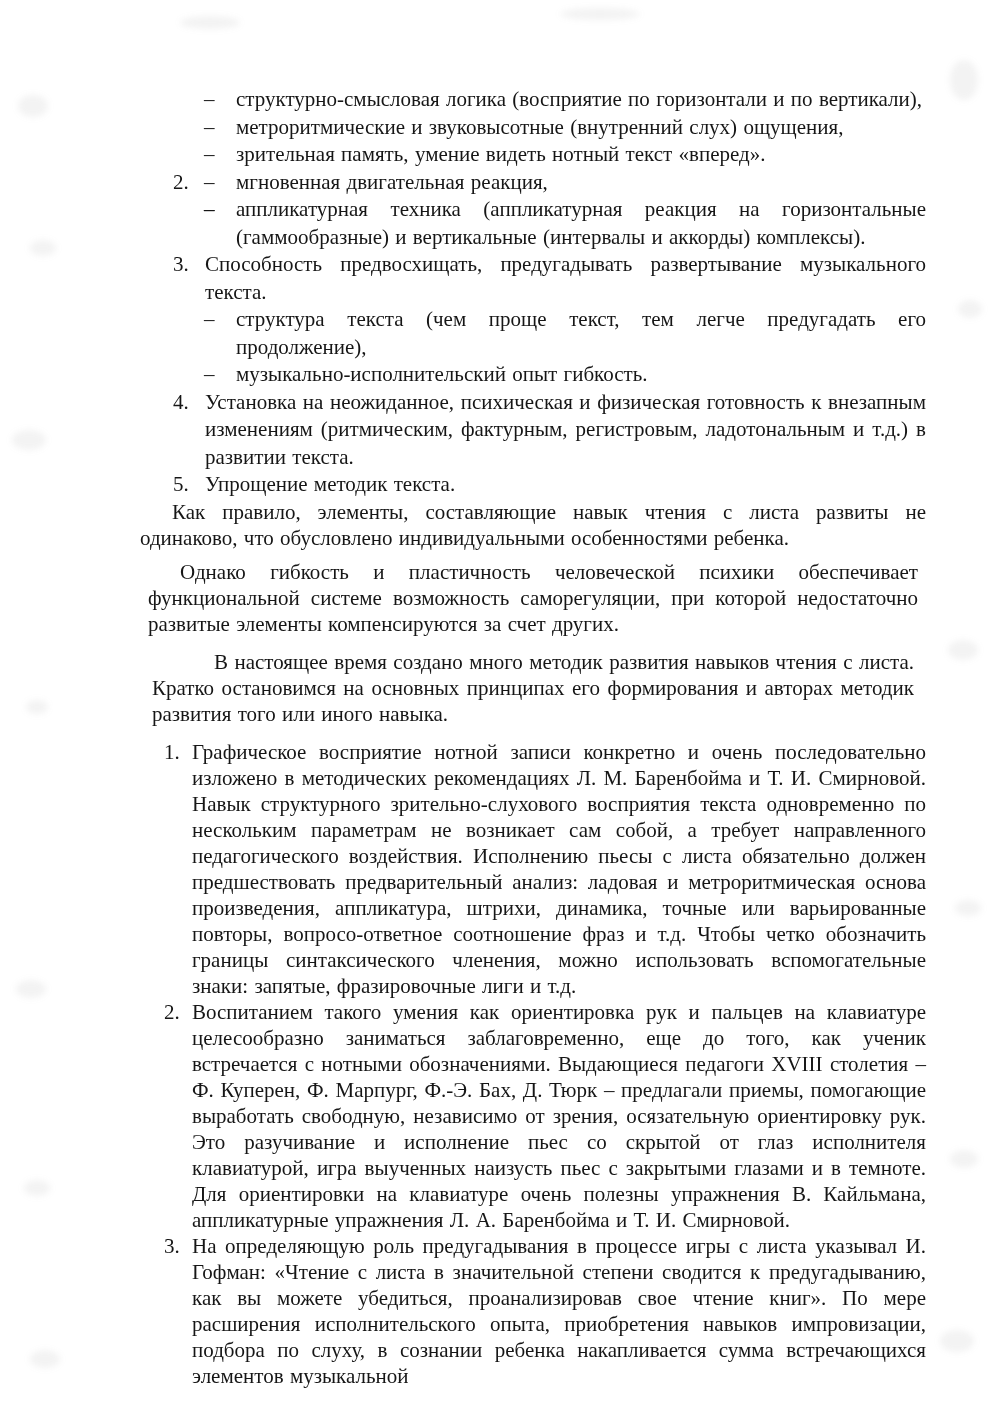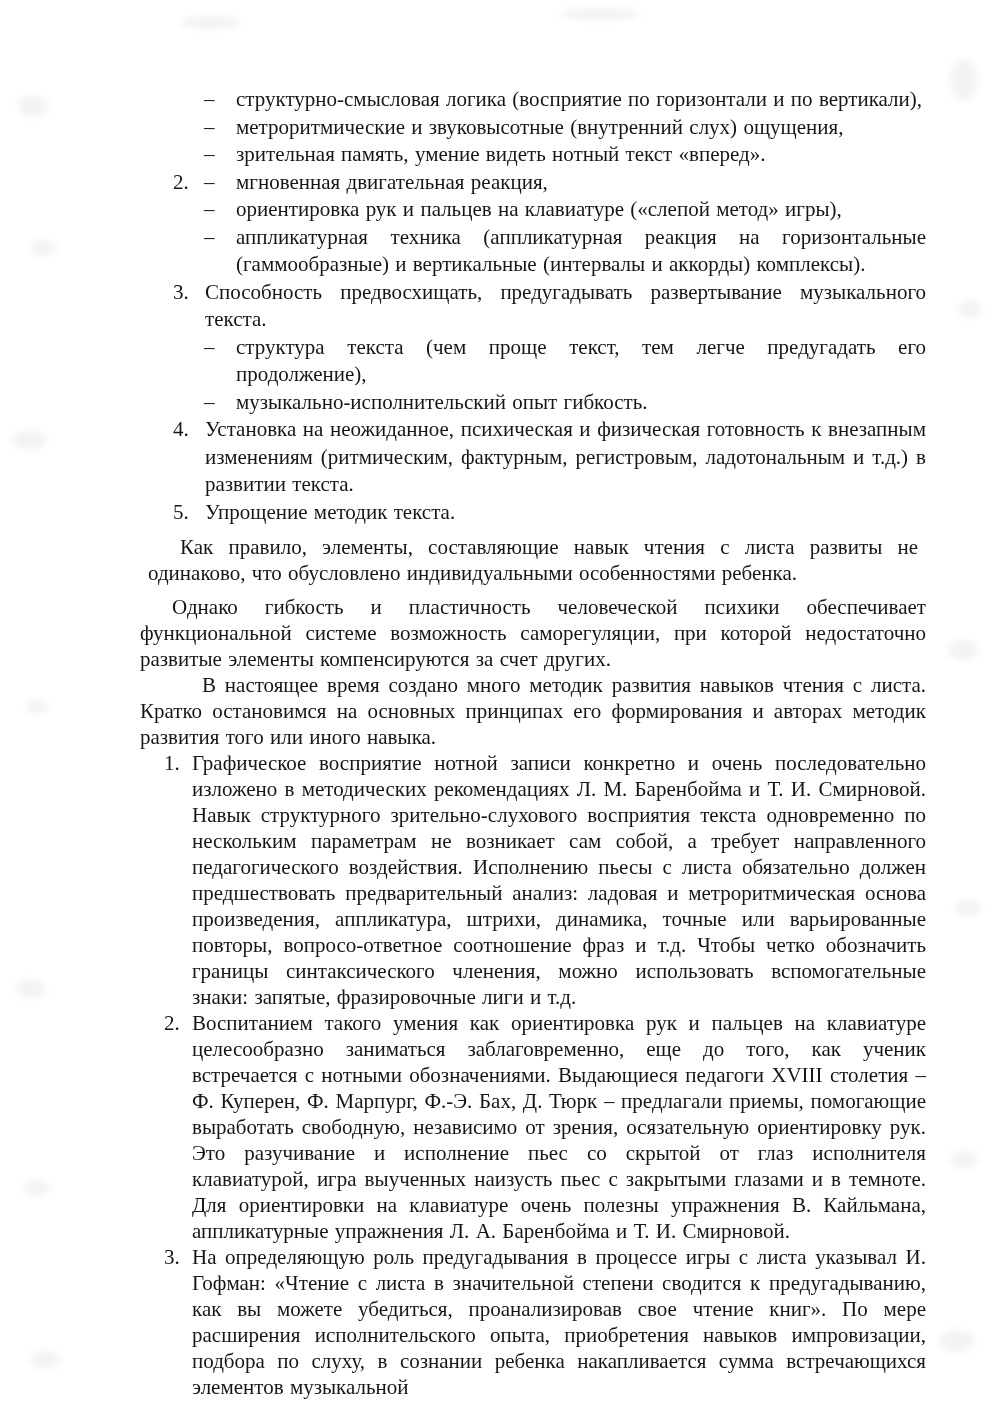--- a/index.html
+++ b/index.html
@@ -84,21 +84,20 @@
     <div class="block num-item">
       <span class="marker">2.</span>
     </div>
 
     <div class="block dash-item">
       <span class="marker">–</span>
       <span>мгновенная двигательная реакция,</span>
     </div>
     <div class="block dash-item">
       <span class="marker">–</span>
-      <span>ориентировка рук и пальцев на клавиатуре («слепой метод» игры),</span>
     </div>
     <div class="block dash-item">
       <span class="marker">–</span>
       <span>аппликатурная техника (аппликатурная реакция на горизонтальные (гаммообразные) и вертикальные (интервалы и аккорды) комплексы).</span>
     </div>
 
     <div class="block num-item">
       <span class="marker">3.</span>
       <span>Способность предвосхищать, предугадывать развертывание музыкального текста.</span>
     </div>
@@ -114,23 +113,23 @@
 
     <div class="block num-item">
       <span class="marker">4.</span>
       <span>Установка на неожиданное, психическая и физическая готовность к внезапным изменениям (ритмическим, фактурным, регистровым, ладотональным и т.д.) в развитии текста.</span>
     </div>
     <div class="block num-item">
       <span class="marker">5.</span>
       <span>Упрощение методик текста.</span>
     </div>
 
-    <p class="block para" style="margin:8px;">Как правило, элементы, составляющие навык чтения с листа развиты не одинаково, что обусловлено индивидуальными особенностями ребенка.</p>
-    <p class="block para" style="margin:0;">Однако гибкость и пластичность человеческой психики обеспечивает функциональной системе возможность саморегуляции, при которой недостаточно развитые элементы компенсируются за счет других.</p>
-    <p class="block para deep" style="margin:0;">В настоящее время создано много методик развития навыков чтения с листа. Кратко остановимся на основных принципах его формирования и авторах методик развития того или иного навыка.</p>
+    <p class="block para" style="margin:0;">Как правило, элементы, составляющие навык чтения с листа развиты не одинаково, что обусловлено индивидуальными особенностями ребенка.</p>
+    <p class="block para" style="margin:8px;">Однако гибкость и пластичность человеческой психики обеспечивает функциональной системе возможность саморегуляции, при которой недостаточно развитые элементы компенсируются за счет других.</p>
+    <p class="block para deep" style="margin:12px;">В настоящее время создано много методик развития навыков чтения с листа. Кратко остановимся на основных принципах его формирования и авторах методик развития того или иного навыка.</p>
 
     <div class="block num-item deep">
       <span class="marker">1.</span>
       <span>Графическое восприятие нотной записи конкретно и очень последовательно изложено в методических рекомендациях Л. М. Баренбойма и Т. И. Смирновой. Навык структурного зрительно-слухового восприятия текста одновременно по нескольким параметрам не возникает сам собой, а требует направленного педагогического воздействия. Исполнению пьесы с листа обязательно должен предшествовать предварительный анализ: ладовая и метроритмическая основа произведения, аппликатура, штрихи, динамика, точные или варьированные повторы, вопросо-ответное соотношение фраз и т.д. Чтобы четко обозначить границы синтаксического членения, можно использовать вспомогательные знаки: запятые, фразировочные лиги и т.д.</span>
     </div>
     <div class="block num-item deep">
       <span class="marker">2.</span>
       <span>Воспитанием такого умения как ориентировка рук и пальцев на клавиатуре целесообразно заниматься заблаговременно, еще до того, как ученик встречается с нотными обозначениями. Выдающиеся педагоги XVIII столетия – Ф. Куперен, Ф. Марпург, Ф.-Э. Бах, Д. Тюрк – предлагали приемы, помогающие выработать свободную, независимо от зрения, осязательную ориентировку рук. Это разучивание и исполнение пьес со скрытой от глаз исполнителя клавиатурой, игра выученных наизусть пьес с закрытыми глазами и в темноте. Для ориентировки на клавиатуре очень полезны упражнения В. Кайльмана, аппликатурные упражнения Л. А. Баренбойма и Т. И. Смирновой.</span>
     </div>
     <div class="block num-item deep">

